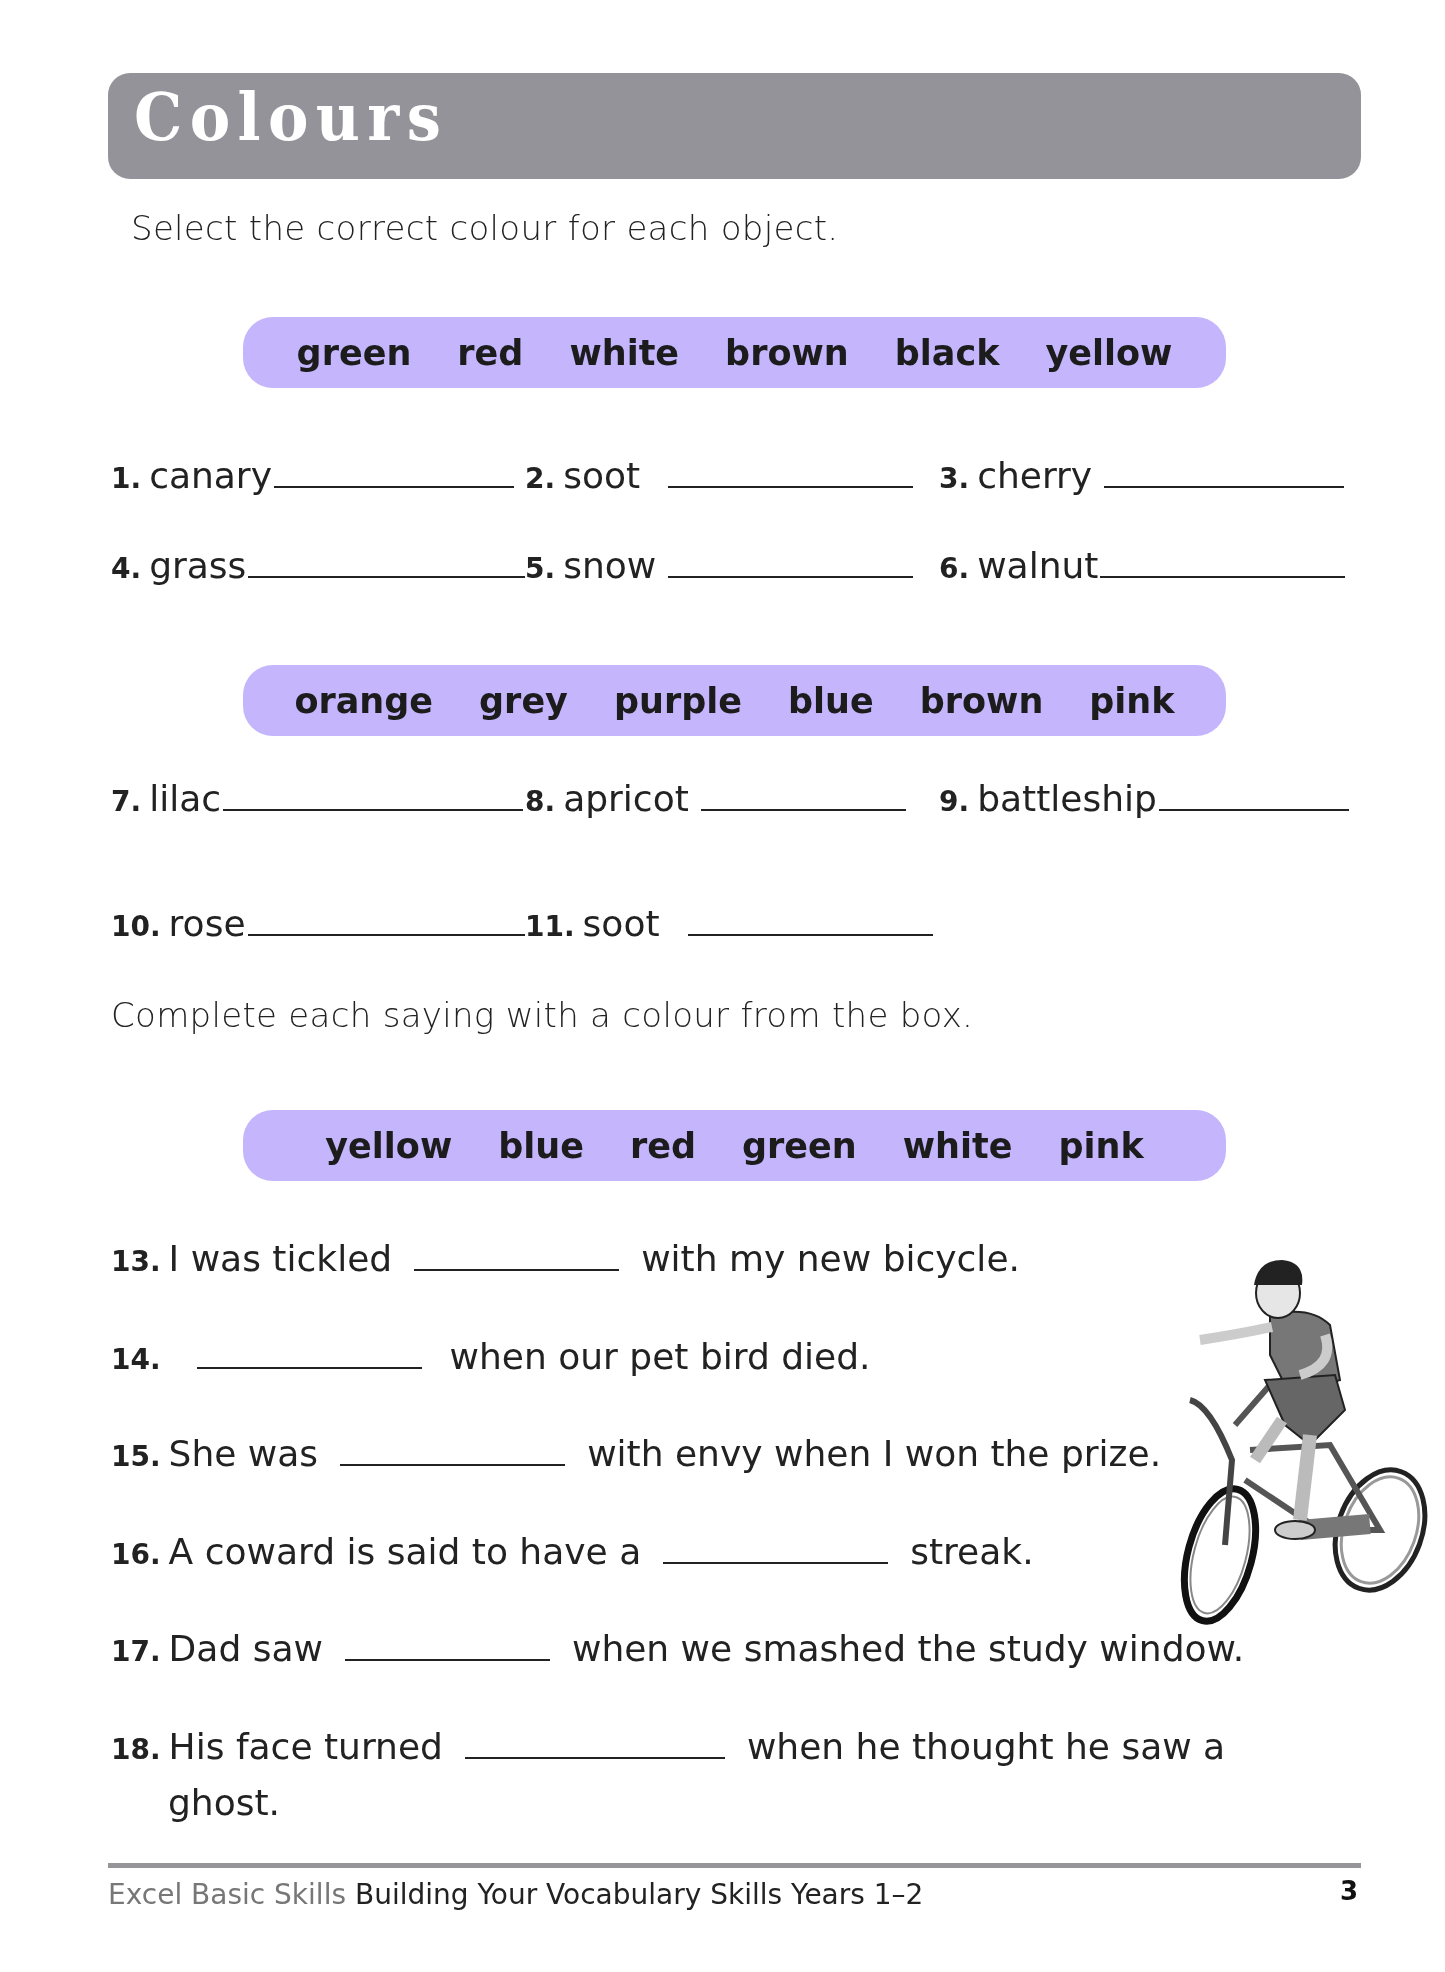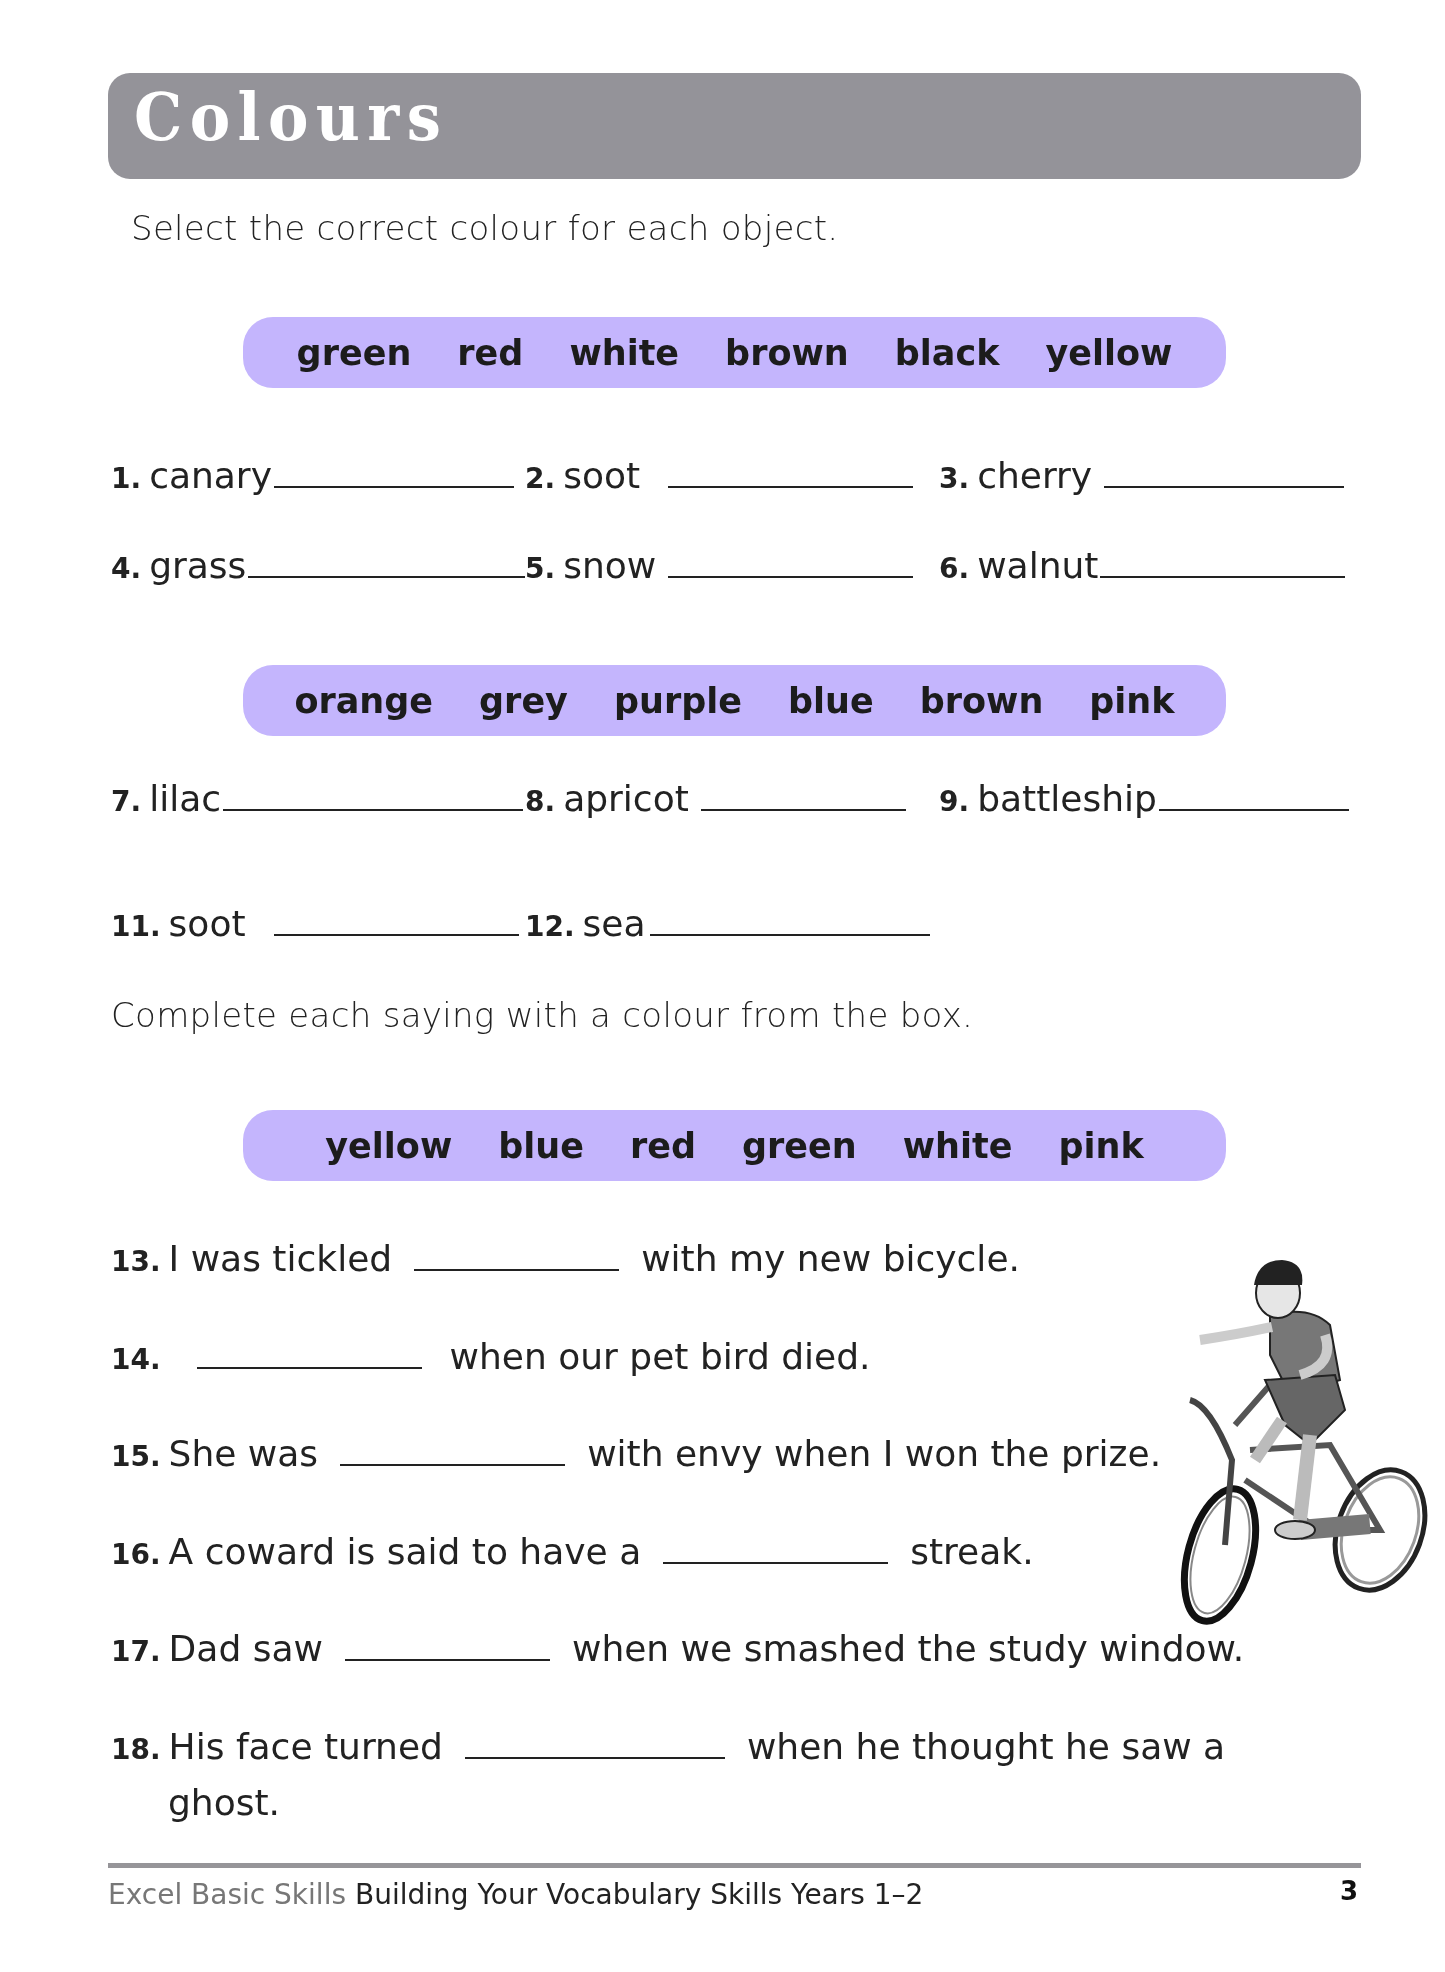--- a/index.html
+++ b/index.html
@@ -102,28 +102,28 @@
   </div>
   <div class="cell" style="width:420px;">
     <span class="num">9.</span>
     <span>battleship</span>
     <span class="blank" style="width:190px; margin-left:2px;"></span>
   </div>
 </div>
 
 <div class="abs row" style="top:903px;">
   <div class="cell" style="width:414px;">
+    <span class="num">10.</span>
+    <span>rose</span>
+    <span class="blank" style="width:280px; margin-left:2px;"></span>
+  </div>
+  <div class="cell" style="width:414px;">
     <span class="num">11.</span>
     <span>soot</span>
     <span class="blank" style="width:245px; margin-left:28px;"></span>
-  </div>
-  <div class="cell" style="width:420px;">
-    <span class="num">12.</span>
-    <span>sea</span>
-    <span class="blank" style="width:280px; margin-left:4px;"></span>
   </div>
 </div>
 
 <div class="abs instruction" style="top:995px;">Complete each saying with a colour from the box.</div>
 
 <div class="abs wordbox" style="top:1110px;">
   <span class="word">yellow</span>
   <span class="word">blue</span>
   <span class="word">red</span>
   <span class="word">green</span>

